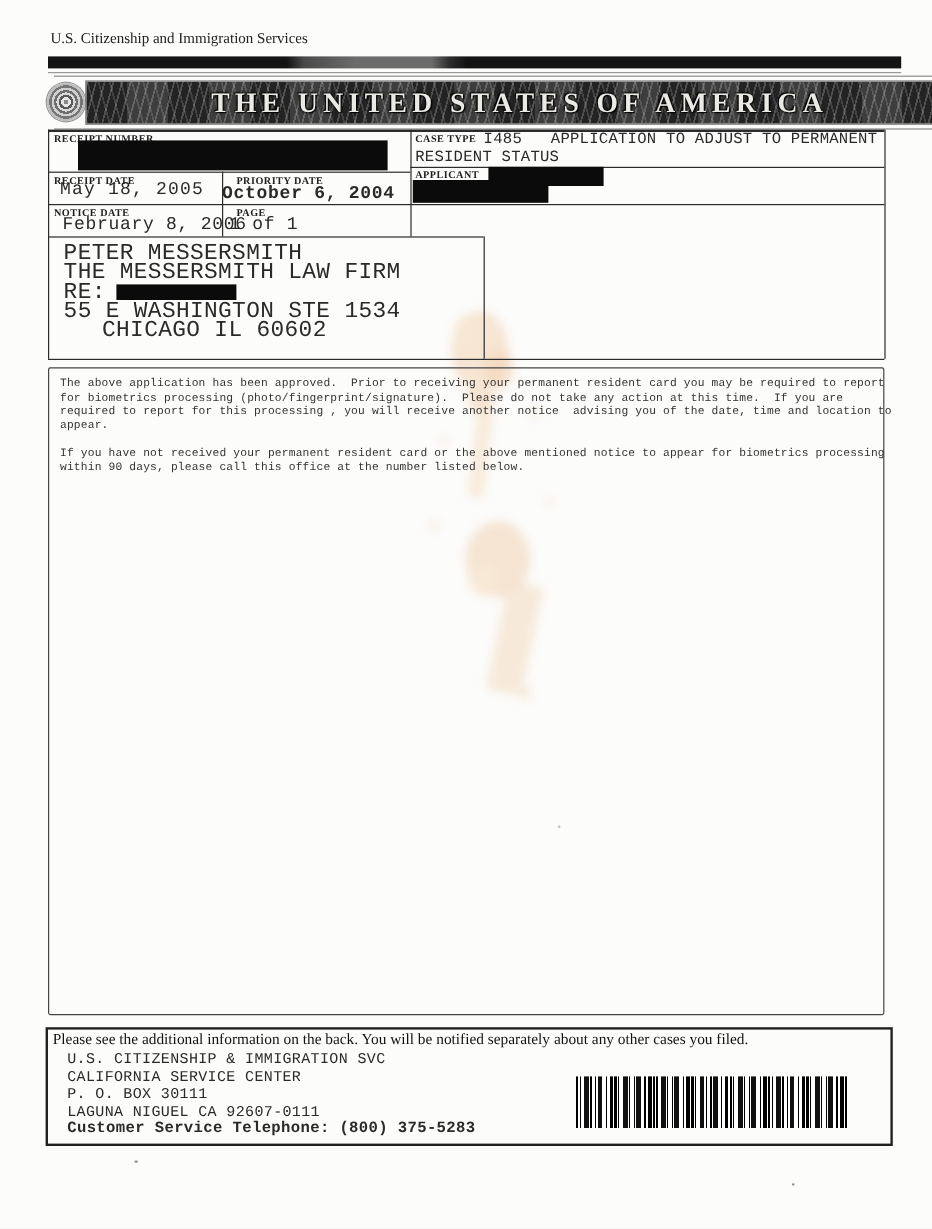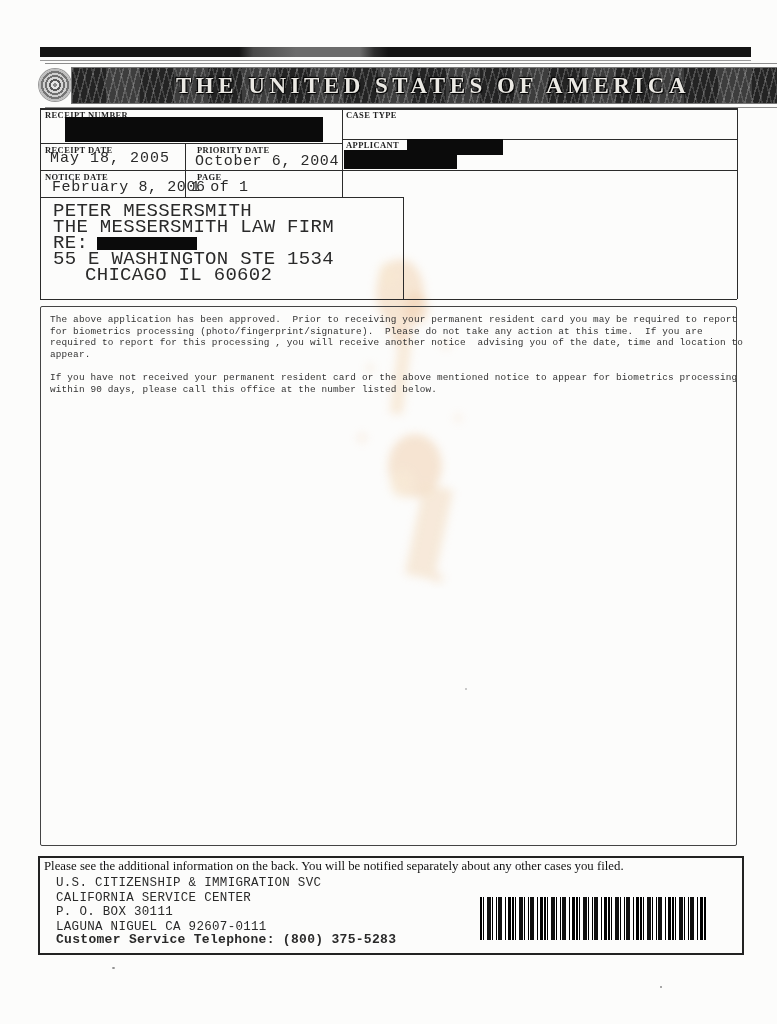--- a/index.html
+++ b/index.html
@@ -86,20 +86,21 @@
       <ellipse cx="84" cy="236" rx="12" ry="14" fill="#f4d9b4" opacity=".7"></ellipse>
       <rect x="96" y="238" width="30" height="92" fill="#edc79c" opacity=".7" transform="rotate(12 111 284)"></rect>
       <circle cx="52" cy="120" r="4" fill="#eec69b" opacity=".5"></circle>
       <circle cx="128" cy="96" r="5" fill="#eec69b" opacity=".5"></circle>
       <circle cx="140" cy="170" r="4" fill="#eec69b" opacity=".45"></circle>
       <circle cx="44" cy="190" r="5" fill="#eec69b" opacity=".45"></circle>
       <circle cx="120" cy="330" r="6" fill="#eec69b" opacity=".5"></circle>
     </g>
   </svg>
 
+  <div class="abs agency2 z2">U.S. Citizenship and Immigration Services</div>
   <div class="abs toprule z2"></div>
   <div class="abs toprule-thin z2"></div>
 
   <div class="abs banner z2">
     <div class="rosette rosette-l"></div>
     <div class="rosette rosette-r"></div>
     <div class="banner-band">
       <span class="banner-text">THE UNITED STATES OF AMERICA</span>
     </div>
   </div>
@@ -113,26 +114,28 @@
   <div class="abs ln z2" style="left:737px;top:108px;width:1px;height:191px;"></div>
   <div class="abs ln z2" style="left:185px;top:143px;width:1px;height:54px;"></div>
   <div class="abs ln z2" style="left:342px;top:108px;width:1px;height:89px;"></div>
   <div class="abs ln z2" style="left:403px;top:197px;width:1px;height:102px;"></div>
   <div class="abs ln z2" style="left:40px;top:299px;width:697px;height:1px;"></div>
 
   <div class="abs lbl z2" style="left:45px;top:110px;">RECEIPT NUMBER</div>
   <div class="abs redact z2" style="left:65px;top:117px;width:258px;height:25px;"></div>
 
   <div class="abs lbl z2" style="left:346px;top:110px;">CASE TYPE</div>
+  <pre class="abs mono casetype-pre z2" style="left:346px;top:109px;">I485   APPLICATION TO ADJUST TO PERMANENT
+RESIDENT STATUS</pre>
 
   <div class="abs lbl z2" style="left:45px;top:145px;">RECEIPT DATE</div>
   <div class="abs mono val z2" style="left:50px;top:150px;letter-spacing:1px;">May 18, 2005</div>
 
   <div class="abs lbl z2" style="left:197px;top:145px;">PRIORITY DATE</div>
-  <div class="abs mono val z2" style="left:195px;top:153px;">October 6, 2004</div>
+  <div class="abs mono val z2" style="left:185px;top:153px;font-weight:bold;">October 6, 2004</div>
 
   <div class="abs lbl z2" style="left:346px;top:140px;">APPLICANT</div>
   <div class="abs redact z2" style="left:407px;top:139px;width:96px;height:16px;"></div>
   <div class="abs redact z2" style="left:344px;top:150px;width:113px;height:19px;"></div>
 
   <div class="abs lbl z2" style="left:45px;top:172px;">NOTICE DATE</div>
   <div class="abs mono val z2" style="left:52px;top:179px;">February 8, 2006</div>
 
   <div class="abs lbl z2" style="left:197px;top:172px;">PAGE</div>
   <div class="abs mono val z2" style="left:191px;top:179px;">1 of 1</div>

